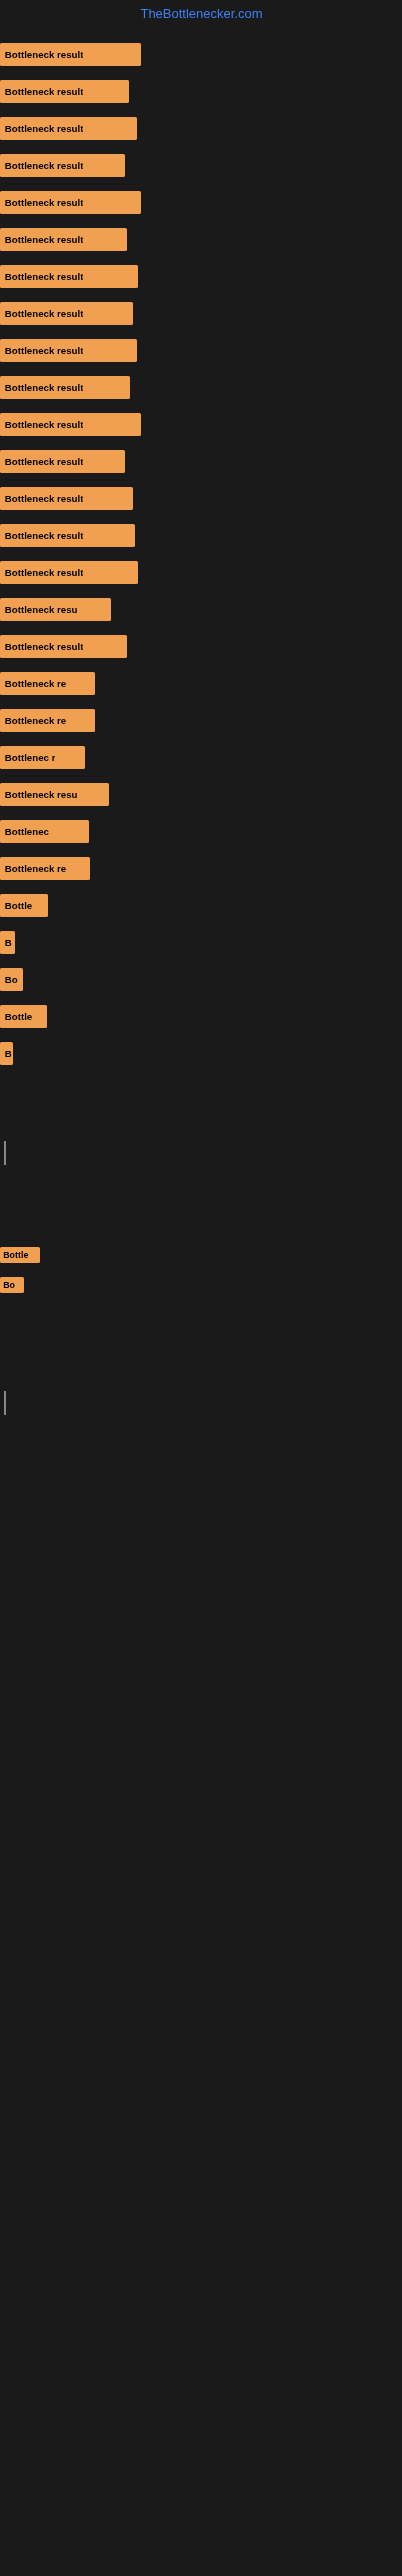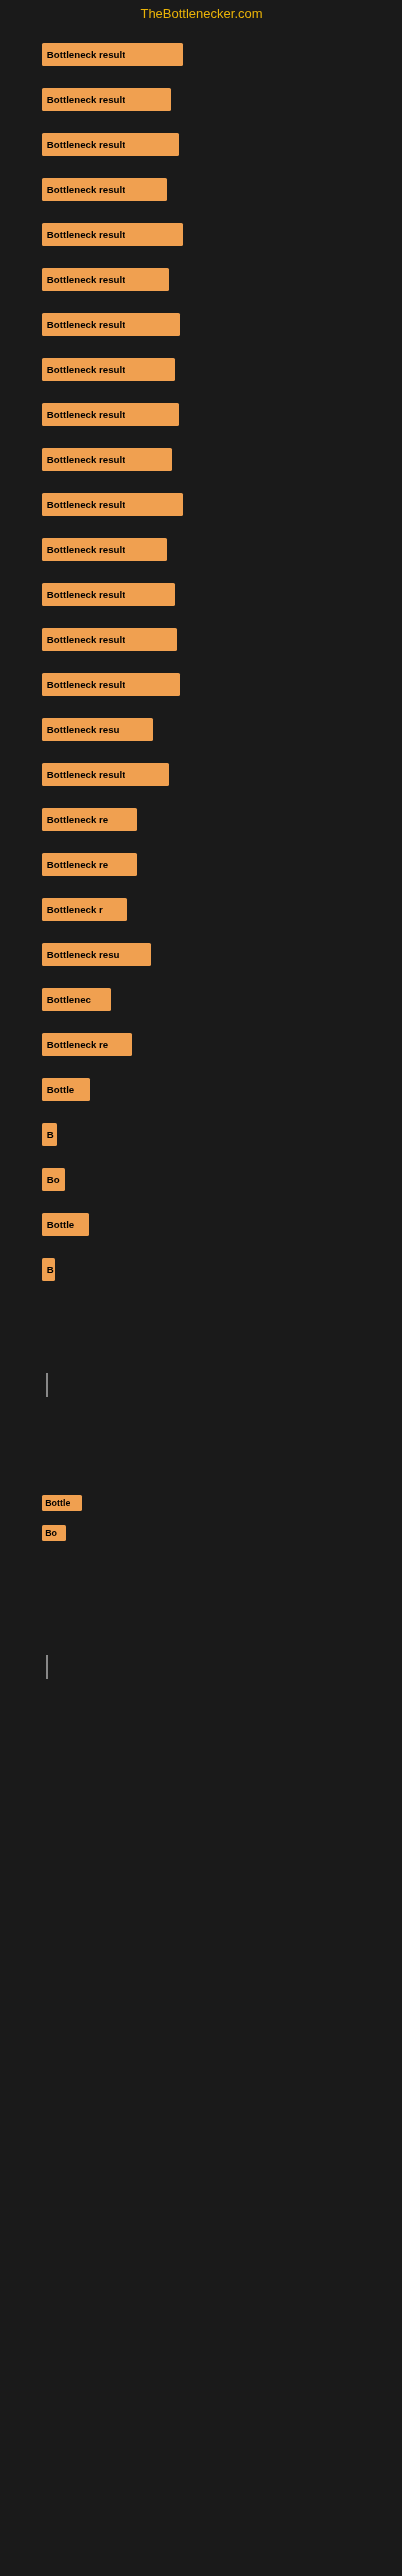--- a/index.html
+++ b/index.html
@@ -11,32 +11,31 @@
     body {
       width: 403px;
       min-height: 2576px;
       background-color: #1a1a1a;
       font-family: Arial, sans-serif;
       position: relative;
     }
 
     .site-title {
       text-align: center;
-      color: #eab308;
+      color: #3b82f6;
       font-size: 13px;
       padding: 6.4px 0;
       background-color: #1a1a1a;
     }
 
     .bars-container {
       padding: 8px 0;
       display: flex;
       flex-direction: column;
-      gap: 8px;
-      margin-left: 42px;
+      gap: 0px;
     }
 
     .bar-row {
       display: flex;
       align-items: center;
       padding: 4.8px 0;
       height: 37px;
     }
 
     .bottleneck-bar {
@@ -200,32 +199,32 @@
 
 
   <div class="bar-row">
     <div class="bottleneck-bar" style="width:95px;">
       <span>Bottleneck re</span>
     </div>
   </div>
 
   <div class="bar-row">
     <div class="bottleneck-bar" style="width:85px;">
-      <span>Bottleneck r</span>
+      <span>Bottlenec r</span>
     </div>
   </div>
 
   <div class="bar-row">
     <div class="bottleneck-bar" style="width:109px;">
       <span>Bottleneck resu</span>
     </div>
   </div>
 
   <div class="bar-row">
-    <div class="bottleneck-bar" style="width:69px;">
+    <div class="bottleneck-bar" style="width:89px;">
       <span>Bottlenec</span>
     </div>
   </div>
 
   <div class="bar-row">
     <div class="bottleneck-bar" style="width:90px;">
       <span>Bottleneck re</span>
     </div>
   </div>
 

